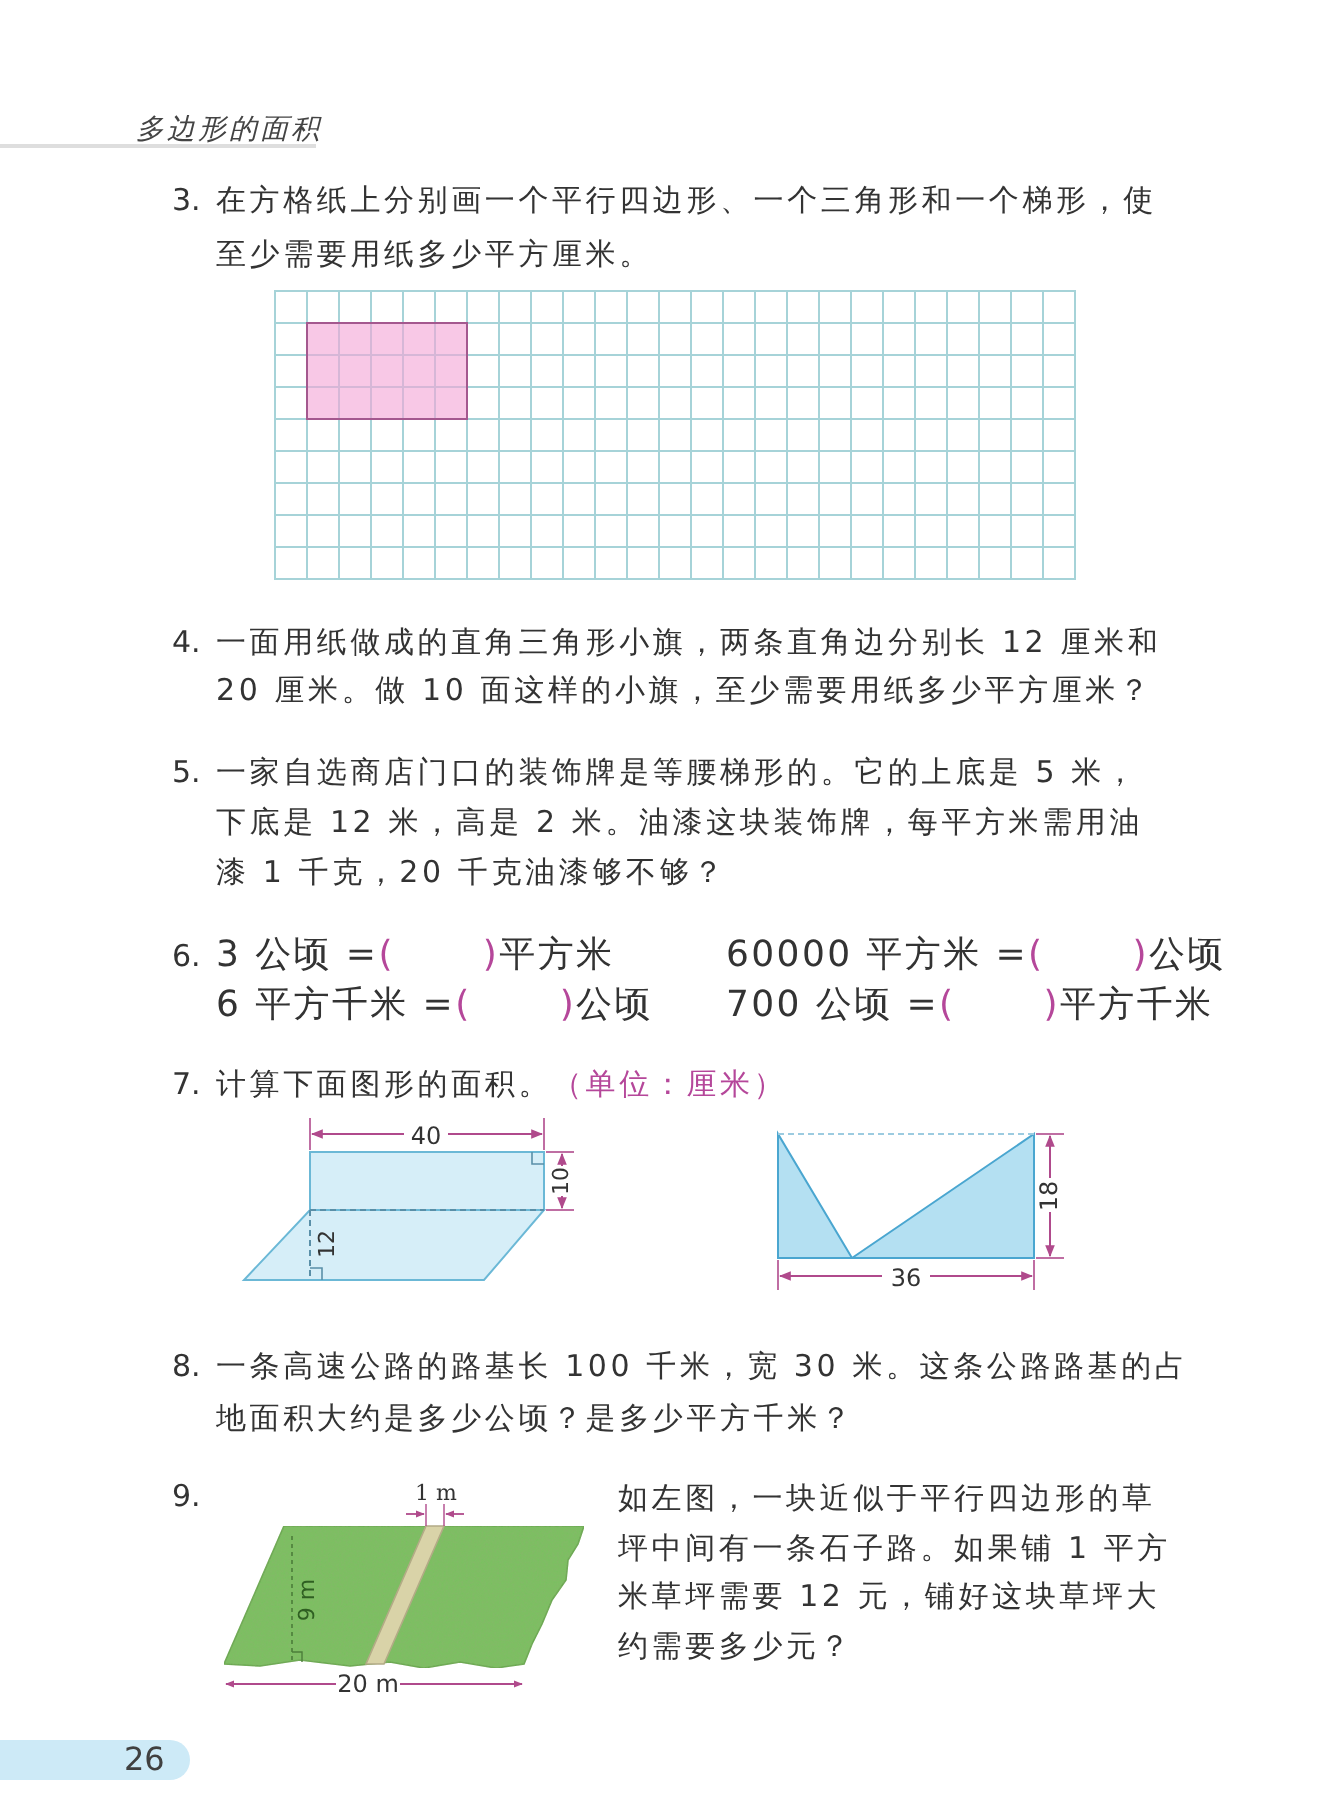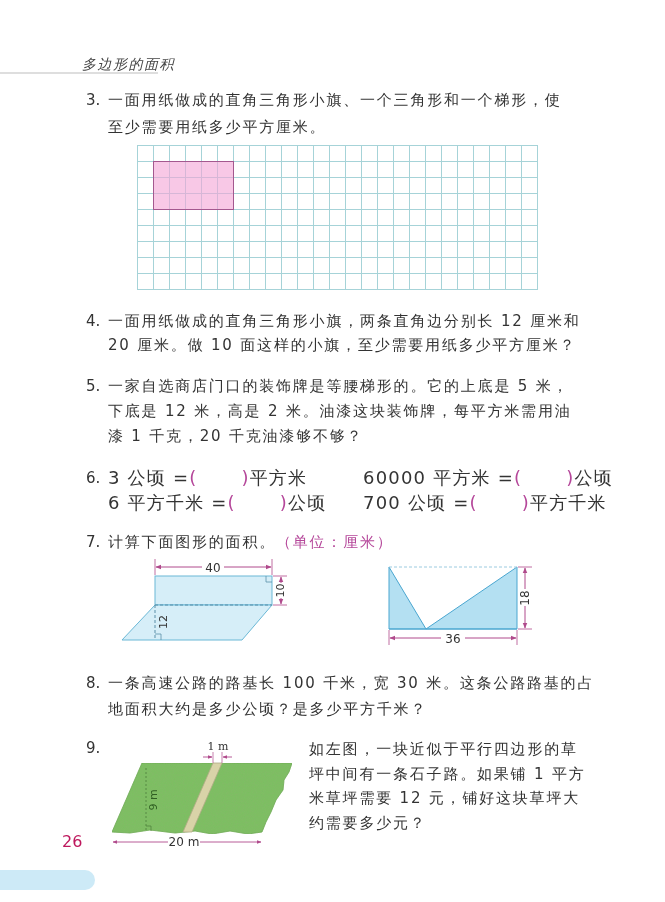--- a/index.html
+++ b/index.html
@@ -1,48 +1,48 @@
 <!DOCTYPE html>
 <html><head>
 <meta charset="utf-8">
 <style>
   html, body { margin:0; padding:0; background:#ffffff; }
   body { width:665px; height:902px; position:relative; overflow:hidden;
          font-family:"DejaVu Sans", "Liberation Sans", sans-serif; color:#333333; }
-  .hdr-title { position:absolute; left:82px; top:56px; font-size:14px; letter-spacing:1.5px;
+  .hdr-title { position:absolute; left:68px; top:56px; font-size:14px; letter-spacing:1.5px;
                color:#444; font-family:"DejaVu Serif", serif; font-style:italic; white-space:nowrap; }
   .hdr-rule { position:absolute; left:0; top:72px; width:158px; height:2px; background:#dedede; }
   .num { position:absolute; left:86px; height:22px; line-height:22px; font-size:15px; white-space:nowrap; }
   .line { position:absolute; left:108px; height:22px; line-height:22px; font-size:15px;
           letter-spacing:1.8px; white-space:nowrap; }
   .line.r { left:309px; }
   .grid { position:absolute; left:137px; top:145px; width:400px; height:144px;
           border-right:1px solid #a6d3d8; border-bottom:1px solid #a6d3d8;
           background-image:
             linear-gradient(to right, #a6d3d8 1px, transparent 1px),
             linear-gradient(to bottom, #a6d3d8 1px, transparent 1px);
           background-size:16px 16px; }
   .grid-rect { position:absolute; left:153px; top:161px; width:79px; height:47px;
                background:rgba(244,166,214,0.62); border:1.5px solid #a4588f; }
   .pink { color:#b5479a; }
   .blank { display:inline-block; width:44px; }
   .q6 { position:absolute; height:22px; line-height:22px; font-size:18px; letter-spacing:1.2px; white-space:nowrap; }
   svg.fig { position:absolute; overflow:visible; }
   .pill { position:absolute; left:0; top:870px; width:95px; height:20px; background:#cdeaf7;
           border-radius:0 10px 10px 0; }
-  .pill-num { position:absolute; left:62px; top:832px; height:20px; line-height:20px; font-size:16px; color:#be185d; }
+  .pill-num { position:absolute; left:62px; top:870px; height:20px; line-height:20px; font-size:16px; color:#404040; }
 </style>
 </head>
 <body>
 
 <div class="hdr-title">多边形的面积</div>
 <div class="hdr-rule"></div>
 
 <div class="num" style="top:89px">3.</div>
-<div class="line" style="top:89px">一面用纸做成的直角三角形小旗、一个三角形和一个梯形，使</div>
+<div class="line" style="top:89px">在方格纸上分别画一个平行四边形、一个三角形和一个梯形，使</div>
 <div class="line" style="top:116px">至少需要用纸多少平方厘米。</div>
 <div class="grid"></div>
 <div class="grid-rect"></div>
 
 <div class="num" style="top:310px">4.</div>
 <div class="line" style="top:310px">一面用纸做成的直角三角形小旗，两条直角边分别长 12 厘米和</div>
 <div class="line" style="top:334px">20 厘米。做 10 面这样的小旗，至少需要用纸多少平方厘米？</div>
 
 <div class="num" style="top:375px">5.</div>
 <div class="line" style="top:375px">一家自选商店门口的装饰牌是等腰梯形的。它的上底是 5 米，</div>

